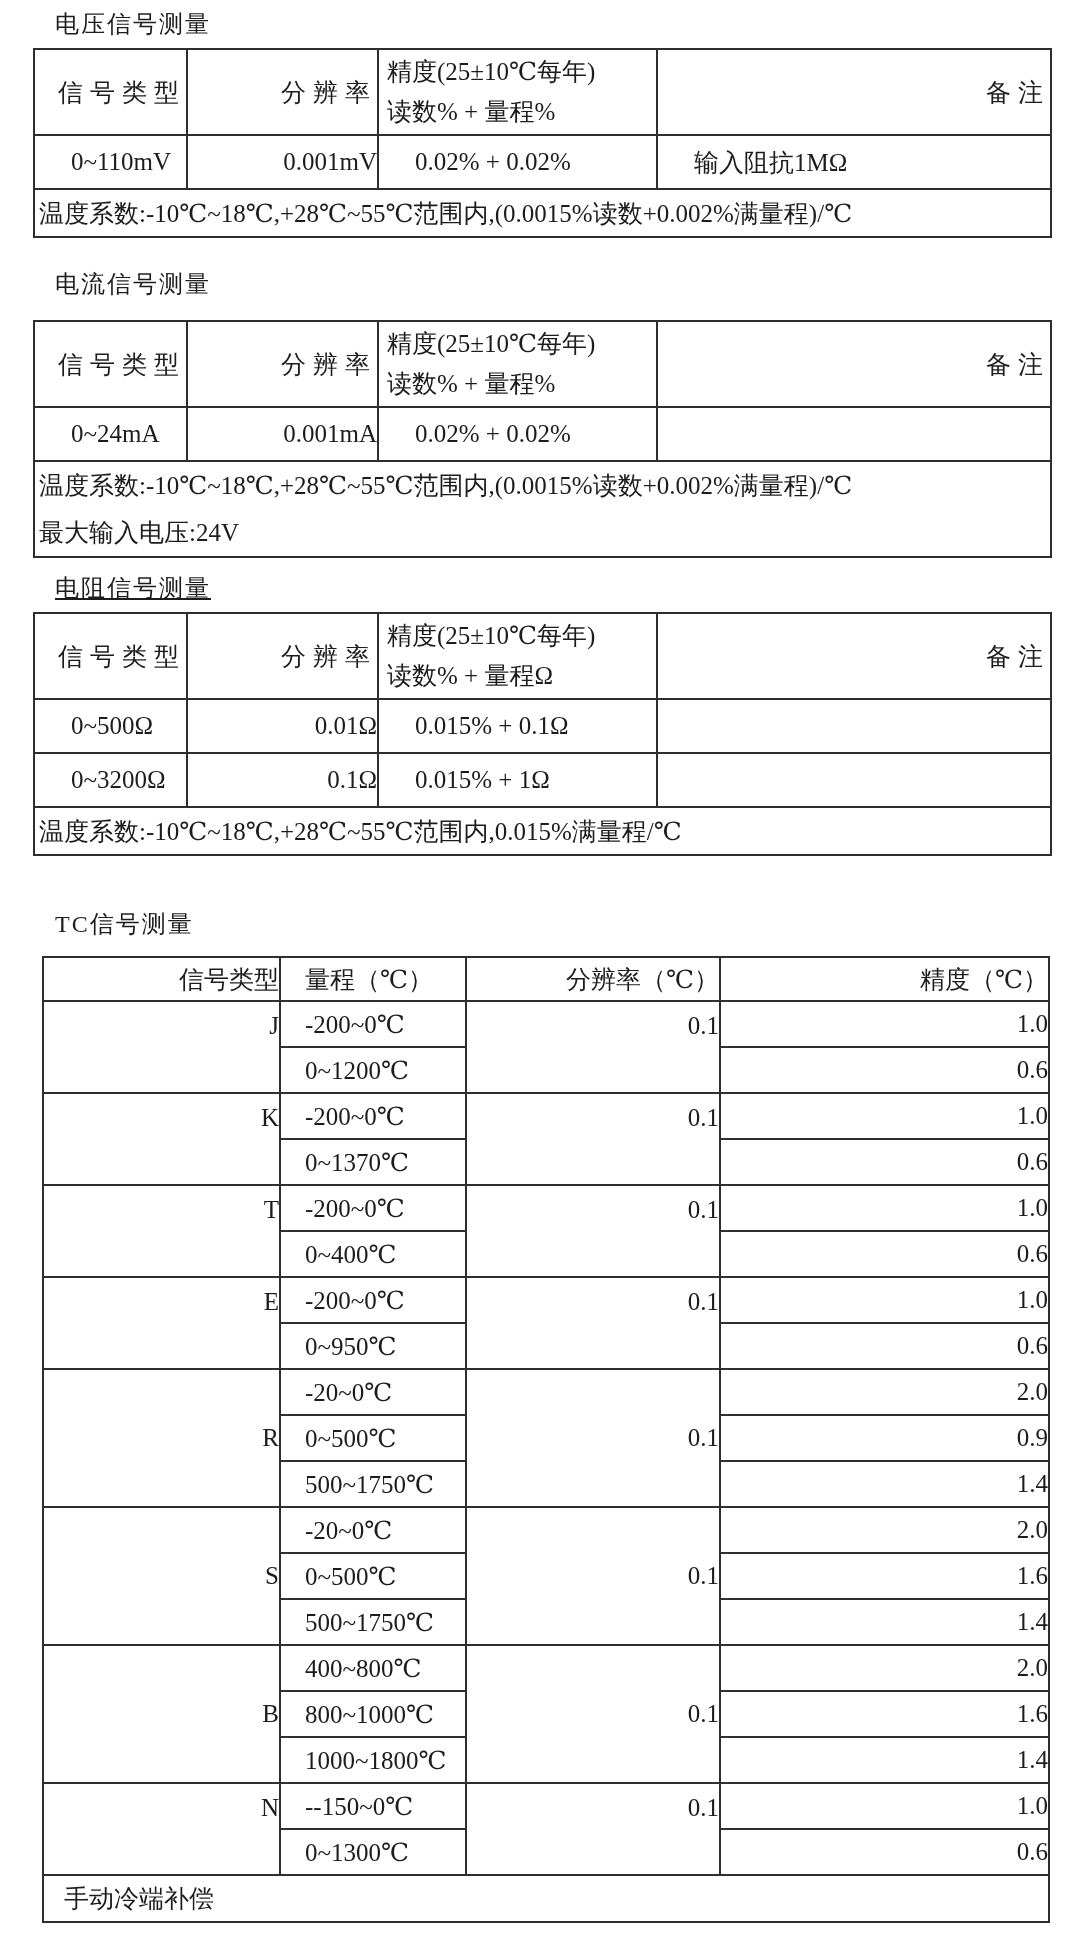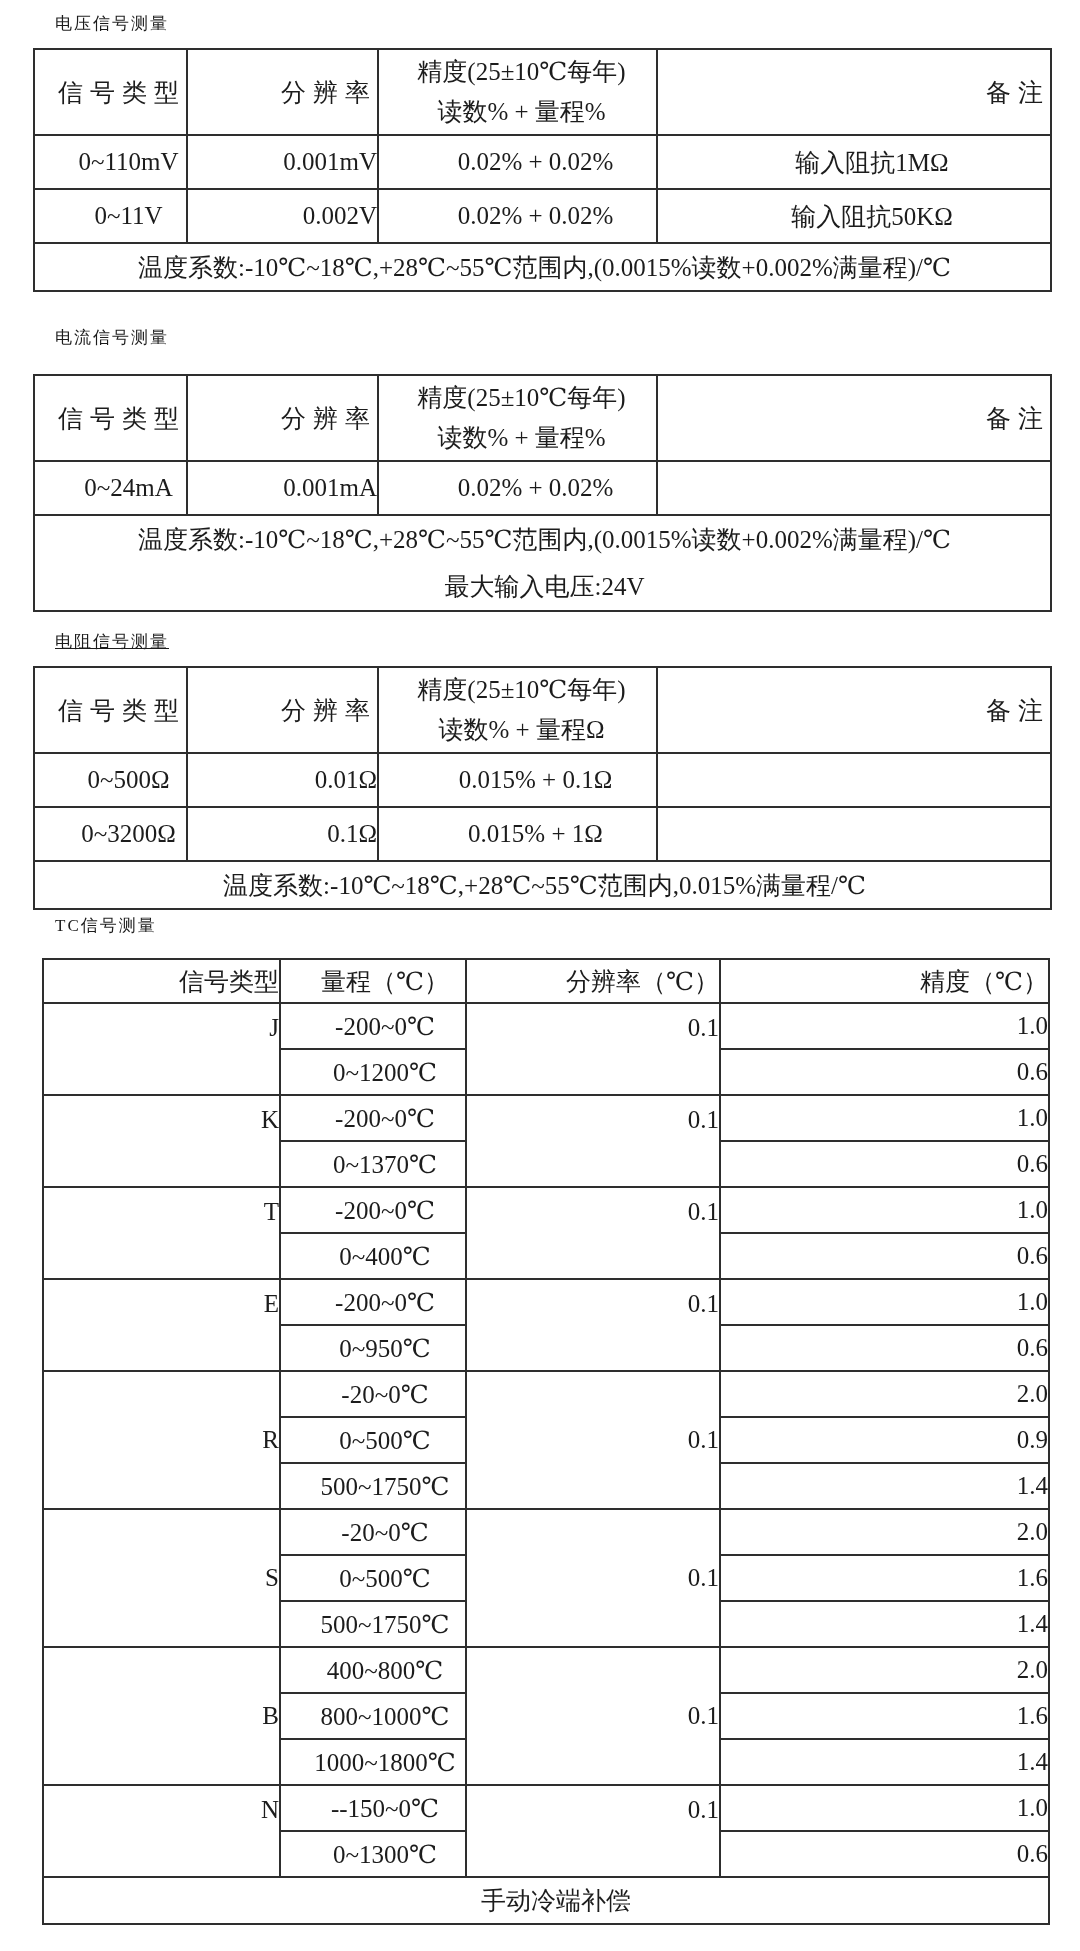--- a/index.html
+++ b/index.html
@@ -6,21 +6,21 @@
   html,body { background:#fff; }
   body {
     width:1080px; height:1951px;
     background: var(--bg, #ffffff);
     color: var(--text, #1c1c1c);
     font-family: "Liberation Serif", "DejaVu Serif", serif;
     padding-top:8px;
     overflow:hidden;
   }
   .sec-title {
-    font-size:17px; line-height:32px;
+    font-size:24px; line-height:32px;
     margin-left:55px;
     letter-spacing:2px;
     color: var(--text, #1c1c1c);
   }
   table.spec {
     border-collapse:collapse;
     table-layout:fixed;
     margin-left:33px;
     width:1017px;
   }
@@ -33,42 +33,42 @@
   }
   
   .t3 .c1 { width:153px; } .t3 .c2 { width:191px; } .t3 .c3 { width:279px; } .t3 .c4 { width:394px; }
   tr.head td { height:86px; }
   tr.head .hline { line-height:40px; }
   tr.data td { height:54px;padding-left:36px; }
   tr.foot td { height:48px; }
   tr.foot2 td { height:96px; }
   tr.foot2 .hline { line-height:47px; }
   .c { text-align:right; }
-  .l { text-align:center; }
+  .l { text-align:left; }
   .pad4 { padding-left:4px; }
   .pad8 { padding-left:8px; }
   .sp { letter-spacing:7px; }
   
   table.tc {
     margin-left:42px;
     width:1006px;
   }
   .tc .c1 { width:237px; } .tc .c2 { width:186px; } .tc .c3 { width:254px; } .tc .c4 { width:329px; }
   tr.tc-head td { height:44px; }
   tr.tc-row td { height:46px; }
   tr.tc-foot td { height:47px; padding-left:20px; }
   .rng { padding-left:24px; }
   .tc-letter { font-size:27px; }
   .top2 { vertical-align:top; line-height:48px; }
   .muted { color: var(--muted, #9c9c9c); }
   .mt-title2 { margin-top:30px; }
   .mt-table { margin-top:8px; }
   .mt-table2 { margin-top:20px; }
   .mt-title3 { margin-top:14px;text-decoration:underline; }
-  .mt-title4 { }
+  .mt-title4 { margin-top:52px; }
   .mt-tctable { margin-top:16px; }
 </style>
 </head>
 <body>
 
 <div>
   <div class="sec-title">电压信号测量</div>
   <table class="spec t3 mt-table">
     <colgroup>
         <col class="c1">
@@ -85,26 +85,20 @@
         <div class="hline">读数% + 量程%</div>
       </td>
       <td class="c sp">备注</td>
     </tr>
     <tr class="data">
       <td class="l pad4">0~110mV</td>
       <td class="c">0.001mV</td>
       <td class="l pad8">0.02% + 0.02%</td>
       <td class="l pad8">输入阻抗1MΩ</td>
     </tr>
-    <tr class="data">
-      <td class="l pad4">0~11V</td>
-      <td class="c">0.002V</td>
-      <td class="l pad8">0.02% + 0.02%</td>
-      <td class="l pad8">输入阻抗50KΩ</td>
-    </tr>
     <tr class="foot">
       <td colspan="4" class="l pad4">温度系数:-10℃~18℃,+28℃~55℃范围内,(0.0015%读数+0.002%满量程)/℃</td>
     </tr>
   </tbody>
     </table>
 </div>
 
 <div>
   <div class="sec-title mt-title2">电流信号测量</div>
   <table class="spec t3 mt-table2">

